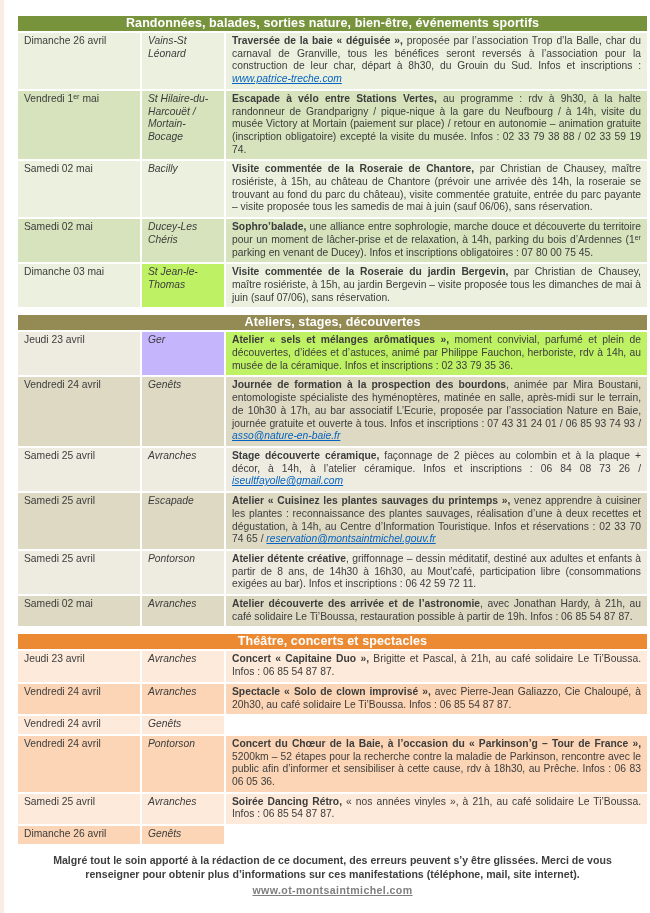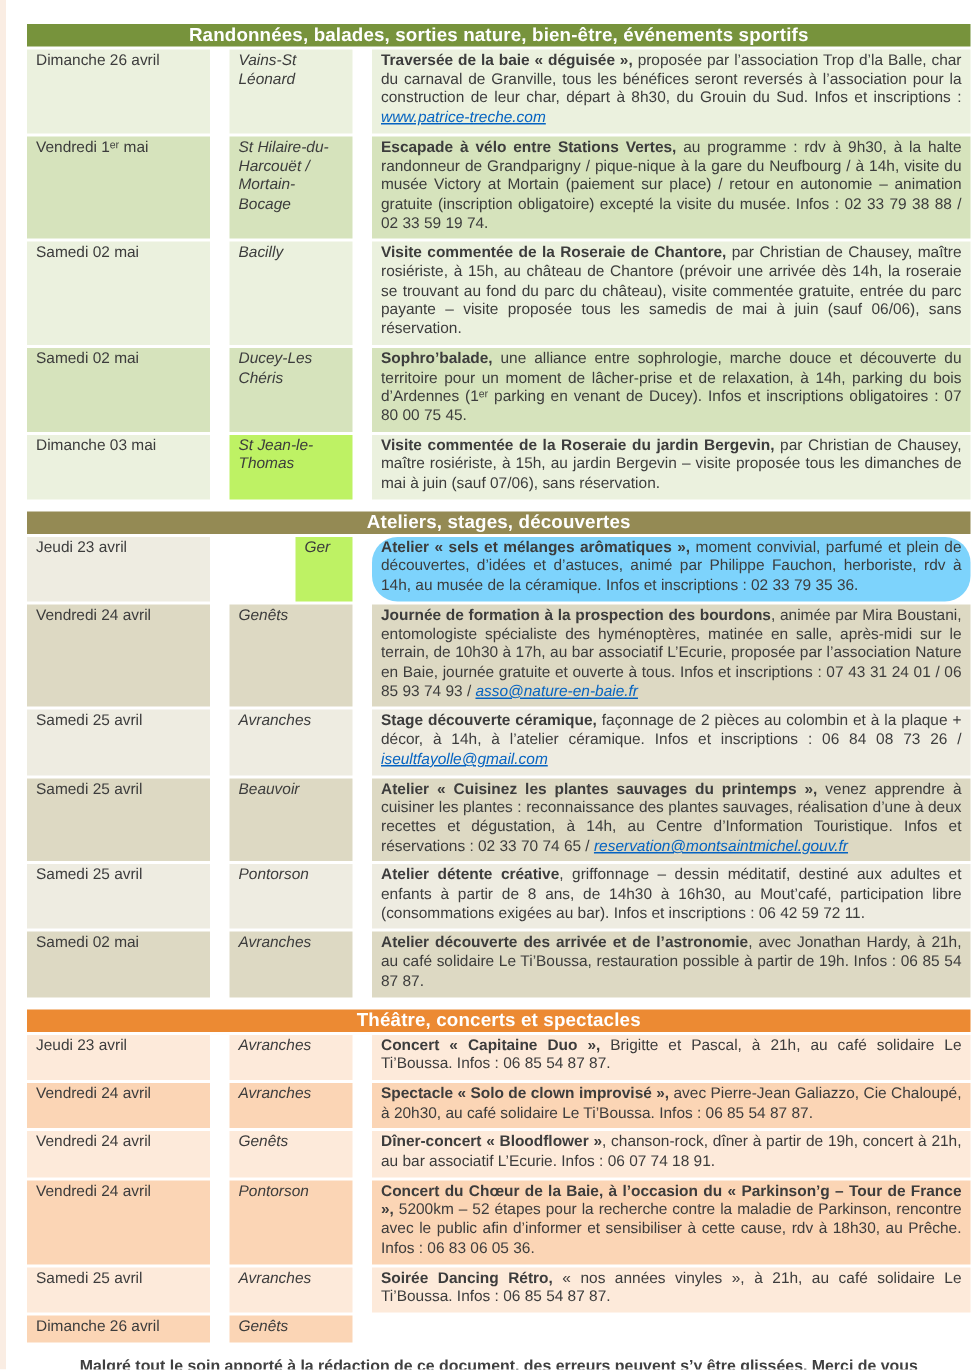--- a/index.html
+++ b/index.html
@@ -12,21 +12,21 @@
   .edge-strip{position:absolute;left:0;top:0;width:4px;height:913px;background:#faede3;}
   .page{position:absolute;left:18px;top:16px;width:629px;}
   .section{margin-bottom:8px;}
   .section-header{
     color:#ffffff;font-weight:bold;font-size:12.5px;line-height:15px;
     text-align:center;height:15px;margin-bottom:2px;
     letter-spacing:0.1px;
   }
   .row{
     display:grid;grid-template-columns:122px 82px 1fr;
-    column-gap:13px;margin-bottom:2px;
+    column-gap:2px;margin-bottom:2px;
   }
   .cell{
     font-size:10.3px;line-height:12.7px;
     padding:2px 6px 3px 6px;
   }
   .cell.loc{font-style:italic;}
   .cell.desc{text-align:justify;}
   .seg-bold{font-weight:bold;}
   .seg-italic{}
   a.seg-link{font-style:italic;text-decoration:underline;cursor:pointer;}
@@ -80,39 +80,39 @@
     <div class="cell desc" style="background: rgb(235, 241, 222);"><span class="seg-bold">Visite commentée de la Roseraie du jardin Bergevin,</span><span class="seg-normal"> par Christian de Chausey, maître rosiériste, à 15h, au jardin Bergevin – visite proposée tous les dimanches de mai à juin (sauf 07/06), sans réservation.</span></div>
   </div>
 </div>
   </div>
 
   <div class="section">
     <div class="section-header" style="background: rgb(148, 138, 84);">Ateliers, stages, découvertes</div>
     <div>
   <div class="row">
     <div class="cell date" style="background: rgb(238, 236, 225);">Jeudi 23 avril</div>
-    <div class="cell loc" style="background: #bef264; margin-left: 44px;">Ger</div>
-    <div class="cell desc" style="background: #7dd3fc; border-radius: 17px;"><span class="seg-bold">Atelier « sels et mélanges arômatiques »,</span><span class="seg-normal"> moment convivial, parfumé et plein de découvertes, d’idées et d’astuces, animé par Philippe Fauchon, herboriste, rdv à 14h, au musée de la céramique. </span><span class="seg-italic">Infos et inscriptions : 02 33 79 35 36.</span></div>
+    <div class="cell loc" style="background: #c4b5fd;">Ger</div>
+    <div class="cell desc" style="background: #bef264;"><span class="seg-bold">Atelier « sels et mélanges arômatiques »,</span><span class="seg-normal"> moment convivial, parfumé et plein de découvertes, d’idées et d’astuces, animé par Philippe Fauchon, herboriste, rdv à 14h, au musée de la céramique. </span><span class="seg-italic">Infos et inscriptions : 02 33 79 35 36.</span></div>
   </div>
 
   <div class="row">
     <div class="cell date" style="background: rgb(221, 217, 195);">Vendredi 24 avril</div>
     <div class="cell loc" style="background: rgb(221, 217, 195);">Genêts</div>
     <div class="cell desc" style="background: rgb(221, 217, 195);"><span class="seg-bold">Journée de formation à la prospection des bourdons</span><span class="seg-normal">, animée par Mira Boustani, entomologiste spécialiste des hyménoptères, matinée en salle, après-midi sur le terrain, de 10h30 à 17h, au bar associatif L’Ecurie, proposée par l’association Nature en Baie, journée gratuite et ouverte à tous. </span><span class="seg-italic">Infos et inscriptions : 07 43 31 24 01 / 06 85 93 74 93 / </span><a class="seg-link" href="#" style="color: rgb(5, 99, 193);">asso@nature-en-baie.fr</a></div>
   </div>
 
   <div class="row">
     <div class="cell date" style="background: rgb(238, 236, 225);">Samedi 25 avril</div>
     <div class="cell loc" style="background: rgb(238, 236, 225);">Avranches</div>
     <div class="cell desc" style="background: rgb(238, 236, 225);"><span class="seg-bold">Stage découverte céramique,</span><span class="seg-normal"> façonnage de 2 pièces au colombin et à la plaque + décor, à 14h, à l’atelier céramique. </span><span class="seg-italic">Infos et inscriptions : 06 84 08 73 26 / </span><a class="seg-link" href="#" style="color: rgb(5, 99, 193);">iseultfayolle@gmail.com</a></div>
   </div>
 
   <div class="row">
     <div class="cell date" style="background: rgb(221, 217, 195);">Samedi 25 avril</div>
-    <div class="cell loc" style="background: rgb(221, 217, 195);">Beauvoir</div>
+    <div class="cell loc" style="background: rgb(221, 217, 195);">Escapade</div>
     <div class="cell desc" style="background: rgb(221, 217, 195);"><span class="seg-bold">Atelier « Cuisinez les plantes sauvages du printemps »,</span><span class="seg-normal"> venez apprendre à cuisiner les plantes : reconnaissance des plantes sauvages, réalisation d’une à deux recettes et dégustation, à 14h, au Centre d’Information Touristique. </span><span class="seg-italic">Infos et réservations :  02 33 70 74 65 / </span><a class="seg-link" href="#" style="color: rgb(5, 99, 193);">reservation@montsaintmichel.gouv.fr</a></div>
   </div>
 
   <div class="row">
     <div class="cell date" style="background: rgb(238, 236, 225);">Samedi 25 avril</div>
     <div class="cell loc" style="background: rgb(238, 236, 225);">Pontorson</div>
     <div class="cell desc" style="background: rgb(238, 236, 225);"><span class="seg-bold">Atelier détente créative</span><span class="seg-normal">, griffonnage – dessin méditatif, destiné aux adultes et enfants à partir de 8 ans, de 14h30 à 16h30, au Mout’café, participation libre (consommations exigées au bar). </span><span class="seg-italic">Infos et inscriptions : 06 42 59 72 11.</span></div>
   </div>
 
   <div class="row">
@@ -134,21 +134,20 @@
 
   <div class="row">
     <div class="cell date" style="background: rgb(251, 213, 181);">Vendredi 24 avril</div>
     <div class="cell loc" style="background: rgb(251, 213, 181);">Avranches</div>
     <div class="cell desc" style="background: rgb(251, 213, 181);"><span class="seg-bold">Spectacle « Solo de clown improvisé »,</span><span class="seg-normal"> avec Pierre-Jean Galiazzo, Cie Chaloupé, à 20h30, au café solidaire Le Ti’Boussa. </span><span class="seg-italic">Infos : 06 85 54 87 87.</span></div>
   </div>
 
   <div class="row">
     <div class="cell date" style="background: rgb(253, 234, 218);">Vendredi 24 avril</div>
     <div class="cell loc" style="background: rgb(253, 234, 218);">Genêts</div>
-    <div class="cell desc" style="background: rgb(253, 234, 218);"><span class="seg-bold">Dîner-concert « Bloodflower »</span><span class="seg-normal">, chanson-rock, dîner à partir de 19h, concert à 21h, au bar associatif L’Ecurie.  </span><span class="seg-italic">Infos : 06 07 74 18 91.</span></div>
   </div>
 
   <div class="row">
     <div class="cell date" style="background: rgb(251, 213, 181);">Vendredi 24 avril</div>
     <div class="cell loc" style="background: rgb(251, 213, 181);">Pontorson</div>
     <div class="cell desc" style="background: rgb(251, 213, 181);"><span class="seg-bold">Concert du Chœur de la Baie, à l’occasion du « Parkinson’g – Tour de France »,</span><span class="seg-normal"> 5200km – 52 étapes pour la recherche contre la maladie de Parkinson, rencontre avec le public afin d’informer et sensibiliser à cette cause, rdv à 18h30, au Prêche. </span><span class="seg-italic">Infos : 06 83 06 05 36.</span></div>
   </div>
 
   <div class="row">
     <div class="cell date" style="background: rgb(253, 234, 218);">Samedi 25 avril</div>

